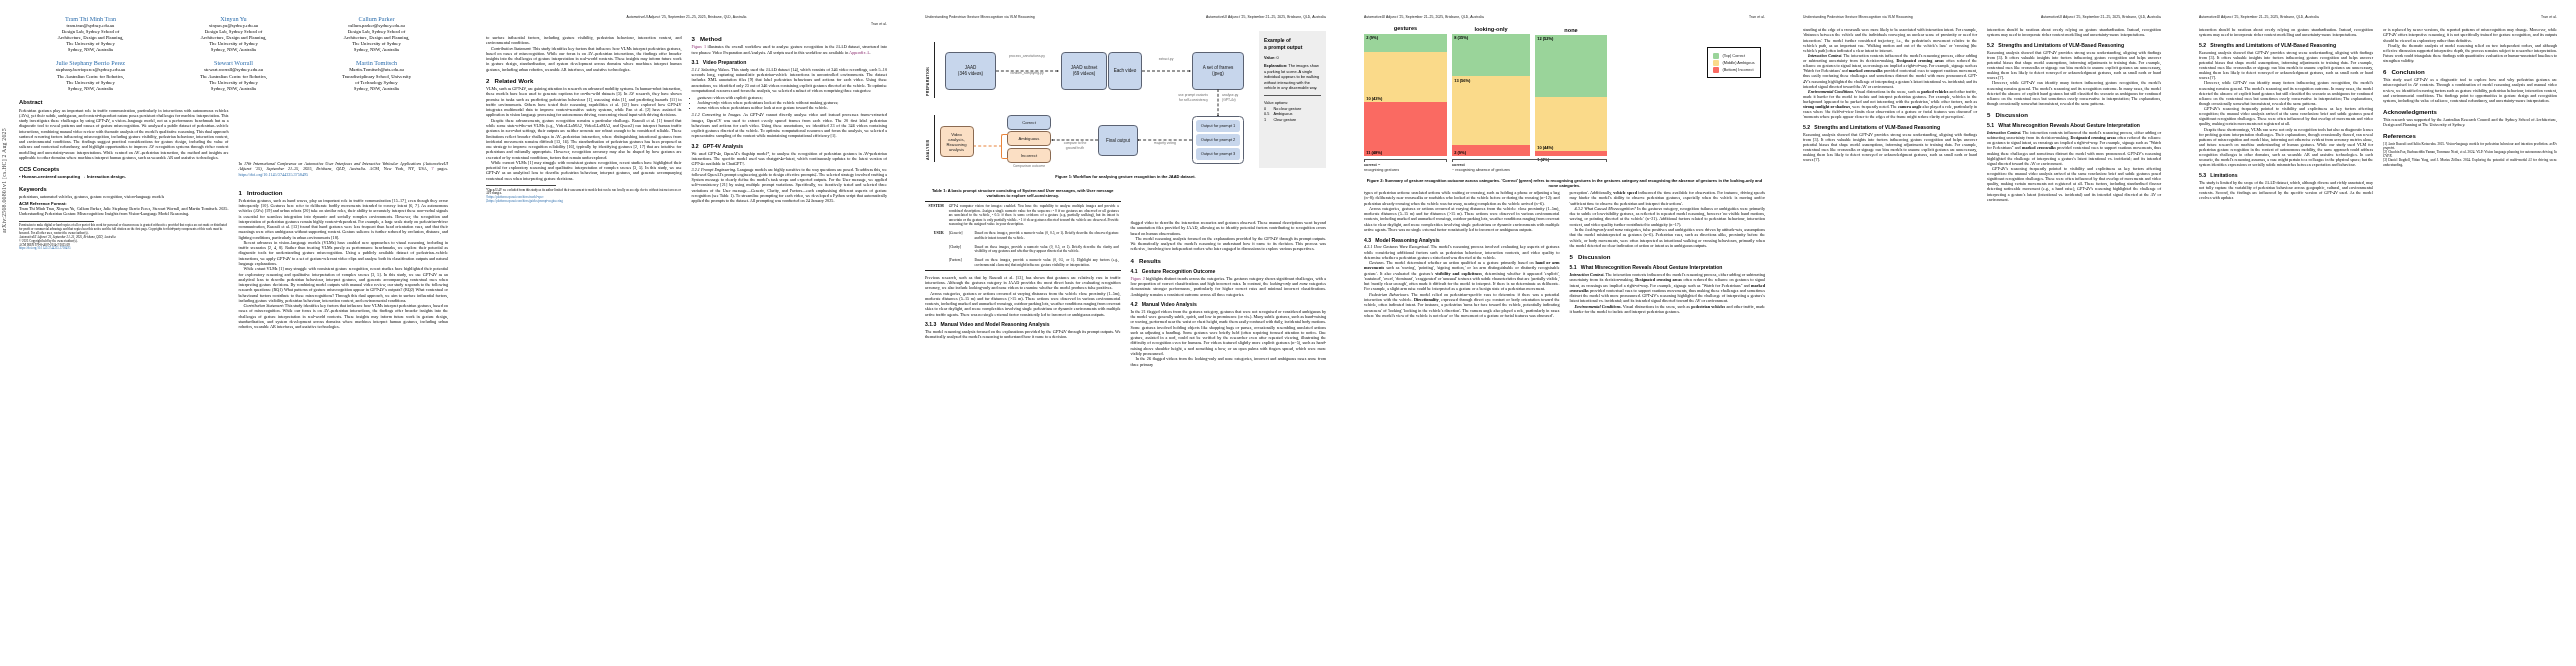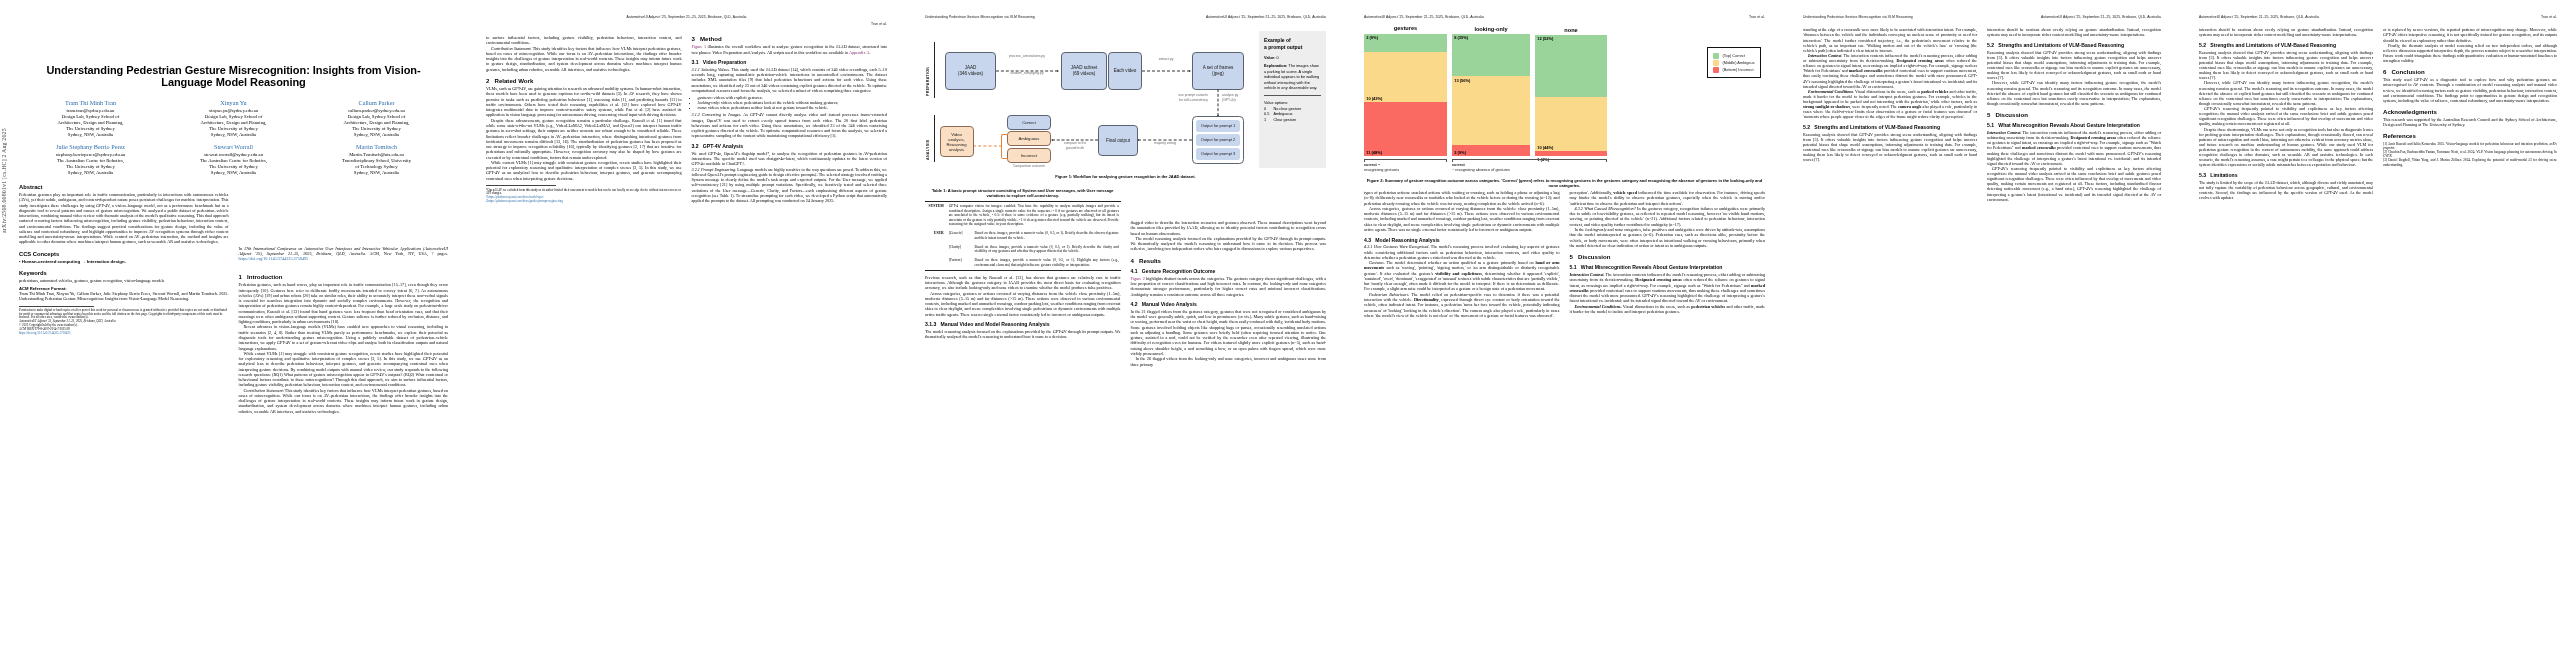--- a/index.html
+++ b/index.html
@@ -252,21 +252,20 @@
   .p5 p.body, .p6 p.body { font-size:4.1px; }
 </style>
 </head>
 <body>
 
 <div id="spread">
 
   <div class="page p1">
     <div class="arxiv-stamp">arXiv:2508.00801v1  [cs.HC]  2 Aug 2025</div>
 
-    <div class="title">Understanding Pedestrian Gesture Misrecognition: Insights from Vision-Language Model Reasoning</div>
 
     <div class="authors-row">
       <div class="author">
         <div class="name">Tram Thi Minh Tran</div>
         <div class="email">tram.tran@sydney.edu.au</div>
         <div class="aff" style="white-space:pre-line">Design Lab, Sydney School of
 Architecture, Design and Planning,
 The University of Sydney
 Sydney, NSW, Australia</div>
       </div>

